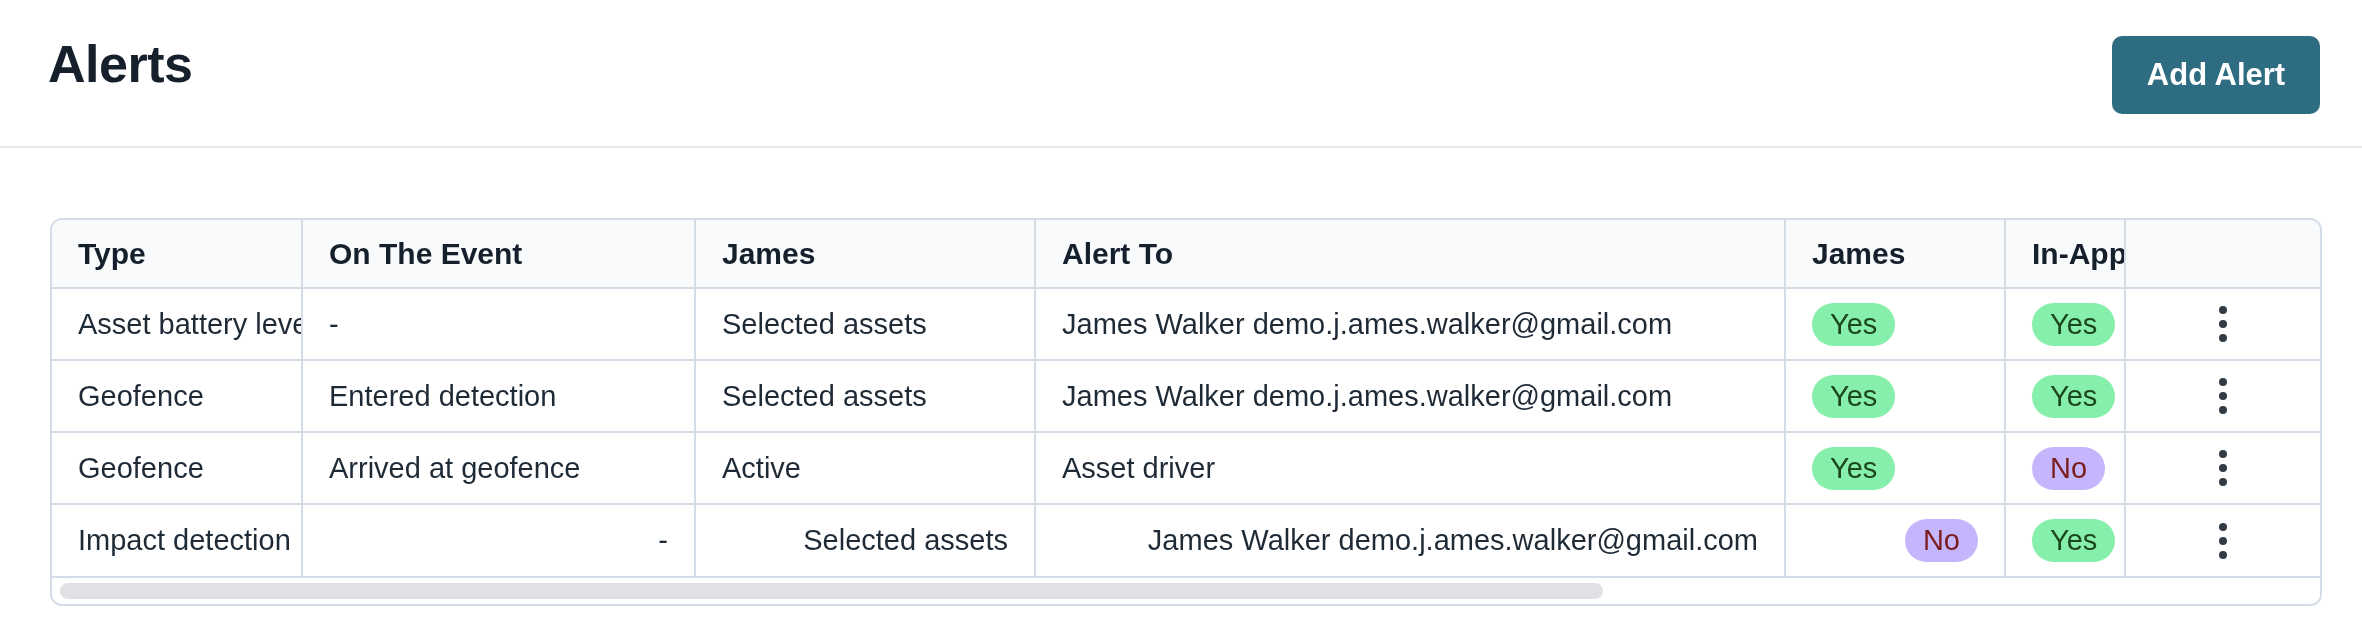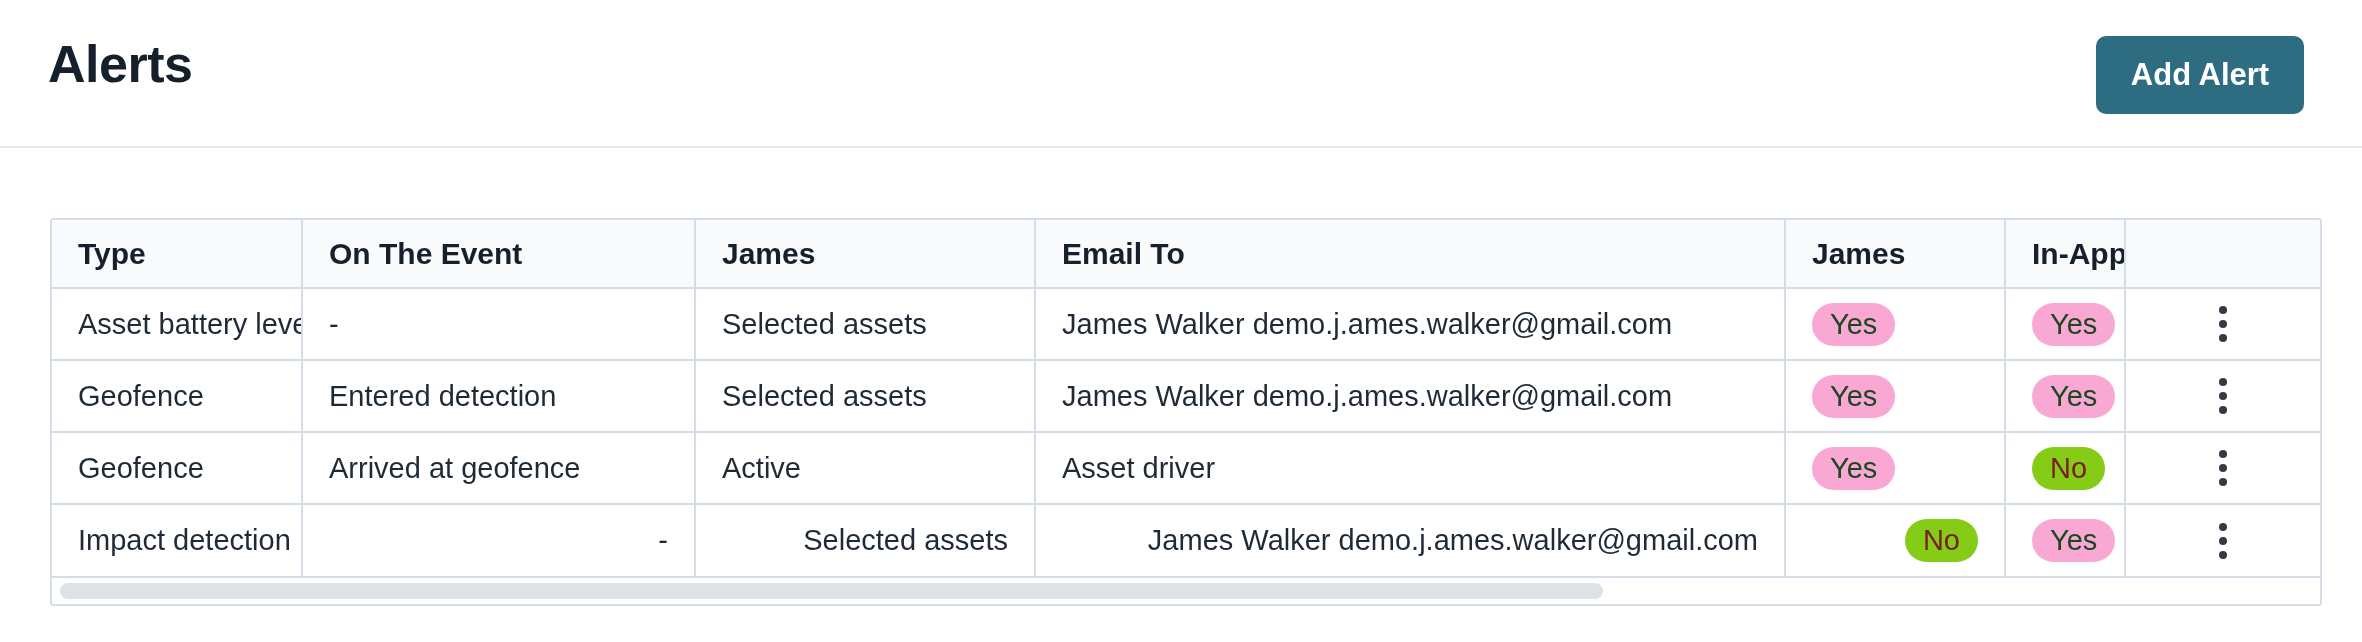--- a/index.html
+++ b/index.html
@@ -28,21 +28,21 @@
     top: 38px;
     font-size: 52px;
     font-weight: bold;
     letter-spacing: -0.5px;
     color: #16202c;
     line-height: 1;
     margin: 0;
   }
   .add-alert-button {
     position: absolute;
-    right: 58px;
+    right: 42px;
     top: 36px;
     width: 208px;
     height: 78px;
     background: #2e6c82;
     color: #ffffff;
     border: none;
     border-radius: 10px;
     font-family: "Liberation Sans", sans-serif;
     font-size: 31px;
     font-weight: bold;
@@ -53,21 +53,21 @@
     padding: 0;
   }
 
   
   .table-wrap {
     position: absolute;
     left: 50px;
     top: 218px;
     width: 2272px;
     border: 2px solid #d4dde7;
-    border-radius: 4px;
+    border-radius: 12px;
     box-sizing: border-box;
     overflow: hidden;
     background: #ffffff;
   }
   table.alerts-table {
     border-collapse: collapse;
     width: 100%;
     table-layout: fixed;
     font-size: 29px;
   }
@@ -109,22 +109,22 @@
   .col-actions { width: 195px; }
 
   
   .badge {
     display: inline-block;
     border-radius: 999px;
     padding: 7px 18px;
     font-size: 29px;
     line-height: 1;
   }
-  .badge-yes { background: #f9a8d4; color: #1c4620; }
-  .badge-no  { background: #84cc16; color: #7a1d1d; }
+  .badge-yes { background: #86efac; color: #1c4620; }
+  .badge-no  { background: #c4b5fd; color: #7a1d1d; }
 
   
   .kebab {
     display: flex;
     flex-direction: column;
     align-items: center;
     justify-content: center;
     gap: 6px;
     width: 100%;
     height: 100%;
@@ -173,21 +173,21 @@
       <col class="col-sendto">
       <col class="col-email">
       <col class="col-inapp">
       <col class="col-actions">
     </colgroup>
     <thead>
       <tr>
         <th>Type</th>
         <th>On The Event</th>
         <th>James</th>
-        <th>Email To</th>
+        <th>Alert To</th>
         <th>James</th>
         <th>In-App</th>
         <th></th>
       </tr>
     </thead>
     <tbody>
 
       <tr>
         <td>Asset battery level</td>
         <td>-</td>

